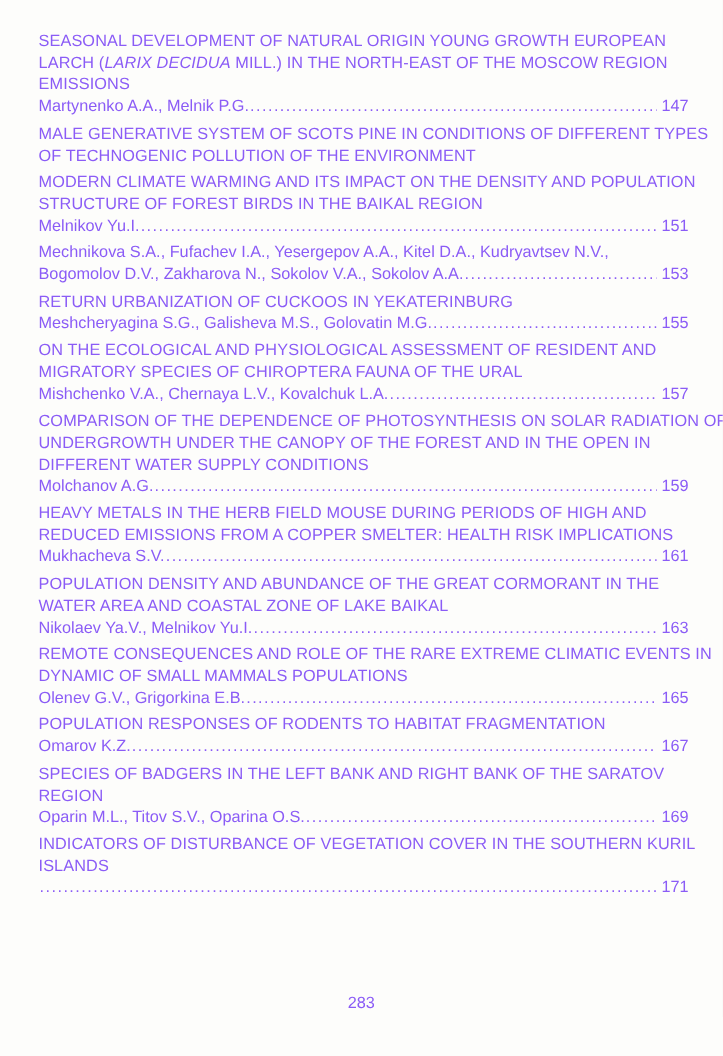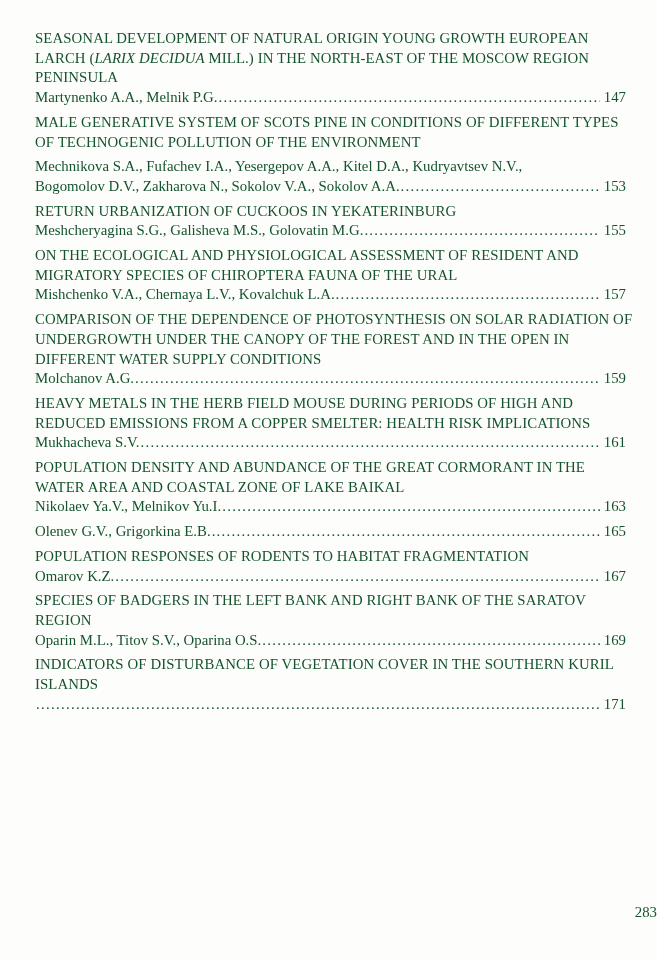--- a/index.html
+++ b/index.html
@@ -5,22 +5,22 @@
   html, body { margin: 0; padding: 0; }
   body {
     width: 657px; height: 960px;
     background: #f6f6f4;
     overflow: hidden;
   }
   .page {
     position: relative;
     width: 657px; height: 960px;
     background: #fdfdfb;
-    color: #14532d;
-    font-family: Liberation Serif, serif;
+    color: #8b5cf6;
+    font-family: Liberation Sans, sans-serif;
   }
   .content {
     position: absolute;
     left: 35px; top: 29px;
     width: 591px;
   }
   .entry { margin-bottom: 5px; }
   .title-line {
     font-size: 14.8px;
     line-height: 19.7px;
@@ -46,48 +46,61 @@
   .dots::after {
     content: "................................................................................................................................................................................................................";
     letter-spacing: 1.3px;
     font-size: 14.8px;
   }
   .pagenum { white-space: nowrap; padding-left: 3px; }
   .footer {
     position: absolute;
     left: 0; right: 0;
     top: 903px;
-    text-align: right;
+    text-align: center;
     font-size: 14.8px;
     line-height: 19.7px;
   }
 </style>
 </head>
 <body>
 
 <div class="page">
   <div class="content">
       <div class="entry">
     <div class="title">
           <div class="title-line">SEASONAL DEVELOPMENT OF NATURAL ORIGIN YOUNG GROWTH EUROPEAN</div>
           <div class="title-line"><span>LARCH (</span><span class="italic">LARIX DECIDUA</span><span> MILL.) IN THE NORTH-EAST OF THE MOSCOW REGION</span></div>
-          <div class="title-line">PENINSULA</div>
+          <div class="title-line">EMISSIONS</div>
         </div>
     <div class="authors-block">
           <div class="author-line last">
             <span class="authors-text">Martynenko A.A., Melnik P.G.</span>
             <span class="dots"></span>
             <span class="pagenum">147</span>
           </div>
         </div>
   </div>
       <div class="entry">
     <div class="title">
           <div class="title-line">MALE GENERATIVE SYSTEM OF SCOTS PINE IN CONDITIONS OF DIFFERENT TYPES</div>
           <div class="title-line">OF TECHNOGENIC POLLUTION OF THE ENVIRONMENT</div>
+        </div>
+  </div>
+      <div class="entry">
+    <div class="title">
+          <div class="title-line">MODERN CLIMATE WARMING AND ITS IMPACT ON THE DENSITY AND POPULATION</div>
+          <div class="title-line">STRUCTURE OF FOREST BIRDS IN THE BAIKAL REGION</div>
+        </div>
+    <div class="authors-block">
+          <div class="author-line last">
+            <span class="authors-text">Melnikov Yu.I.</span>
+            <span class="dots"></span>
+            <span class="pagenum">151</span>
+          </div>
         </div>
   </div>
       <div class="entry">
     <div class="authors-block">
           <div class="author-line"><span class="authors-text">Mechnikova S.A., Fufachev I.A., Yesergepov A.A., Kitel D.A., Kudryavtsev N.V.,</span></div>
           <div class="author-line last">
             <span class="authors-text">Bogomolov D.V., Zakharova N., Sokolov V.A., Sokolov A.A.</span>
             <span class="dots"></span>
             <span class="pagenum">153</span>
           </div>
@@ -152,20 +165,24 @@
         </div>
     <div class="authors-block">
           <div class="author-line last">
             <span class="authors-text">Nikolaev Ya.V., Melnikov Yu.I.</span>
             <span class="dots"></span>
             <span class="pagenum">163</span>
           </div>
         </div>
   </div>
       <div class="entry">
+    <div class="title">
+          <div class="title-line">REMOTE CONSEQUENCES AND ROLE OF THE RARE EXTREME CLIMATIC EVENTS IN</div>
+          <div class="title-line">DYNAMIC OF SMALL MAMMALS POPULATIONS</div>
+        </div>
     <div class="authors-block">
           <div class="author-line last">
             <span class="authors-text">Olenev G.V., Grigorkina E.B.</span>
             <span class="dots"></span>
             <span class="pagenum">165</span>
           </div>
         </div>
   </div>
       <div class="entry">
     <div class="title">

